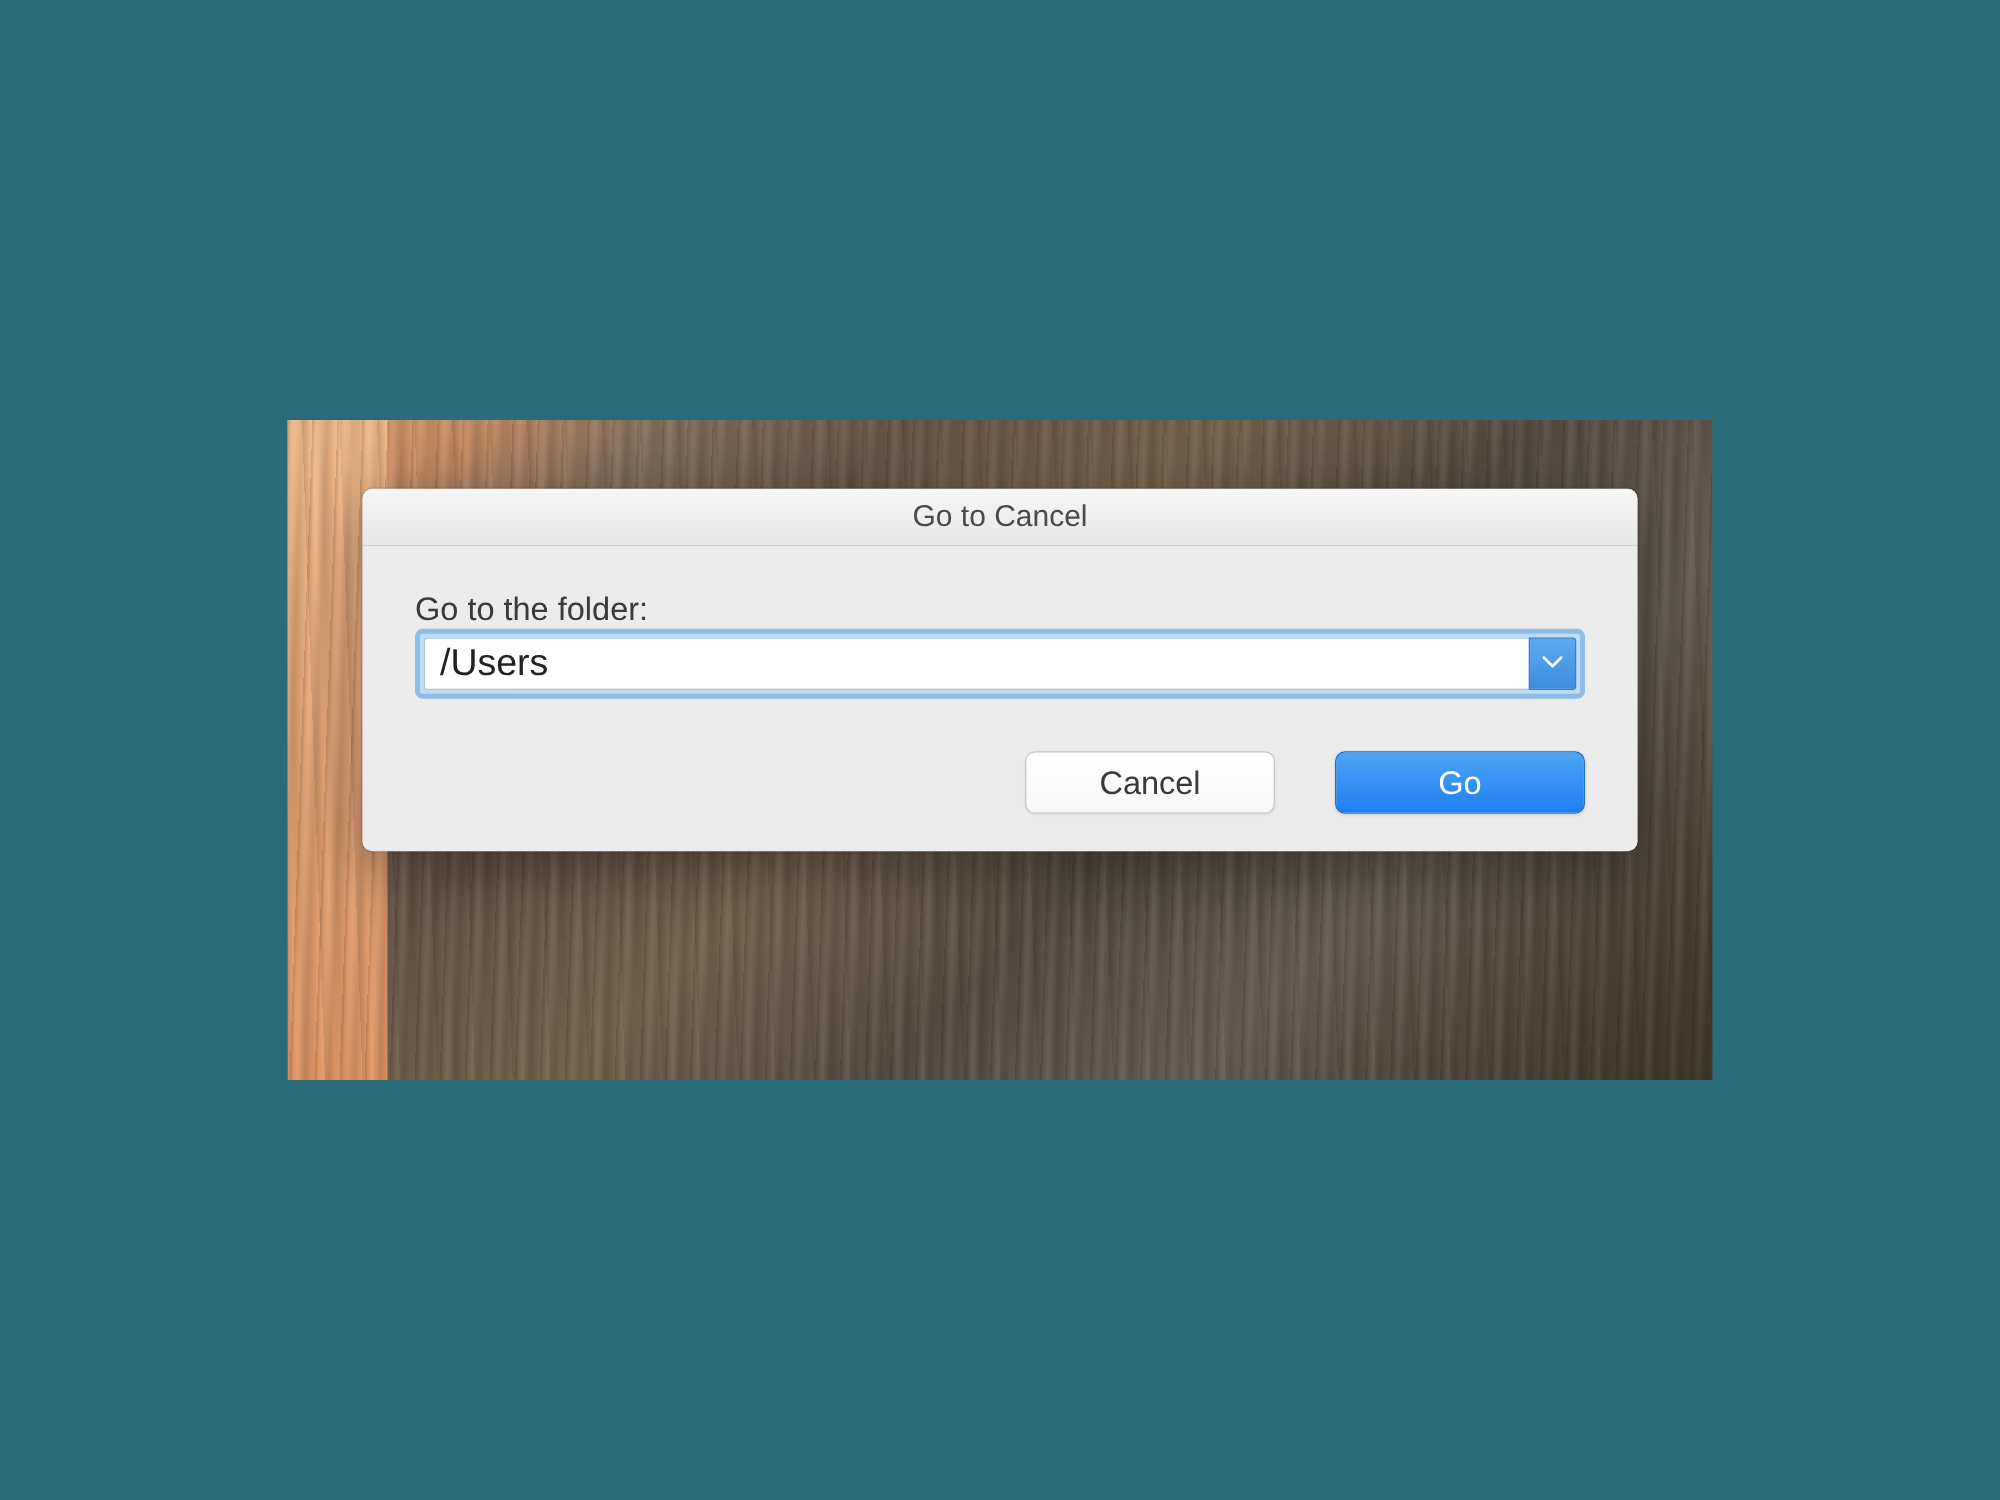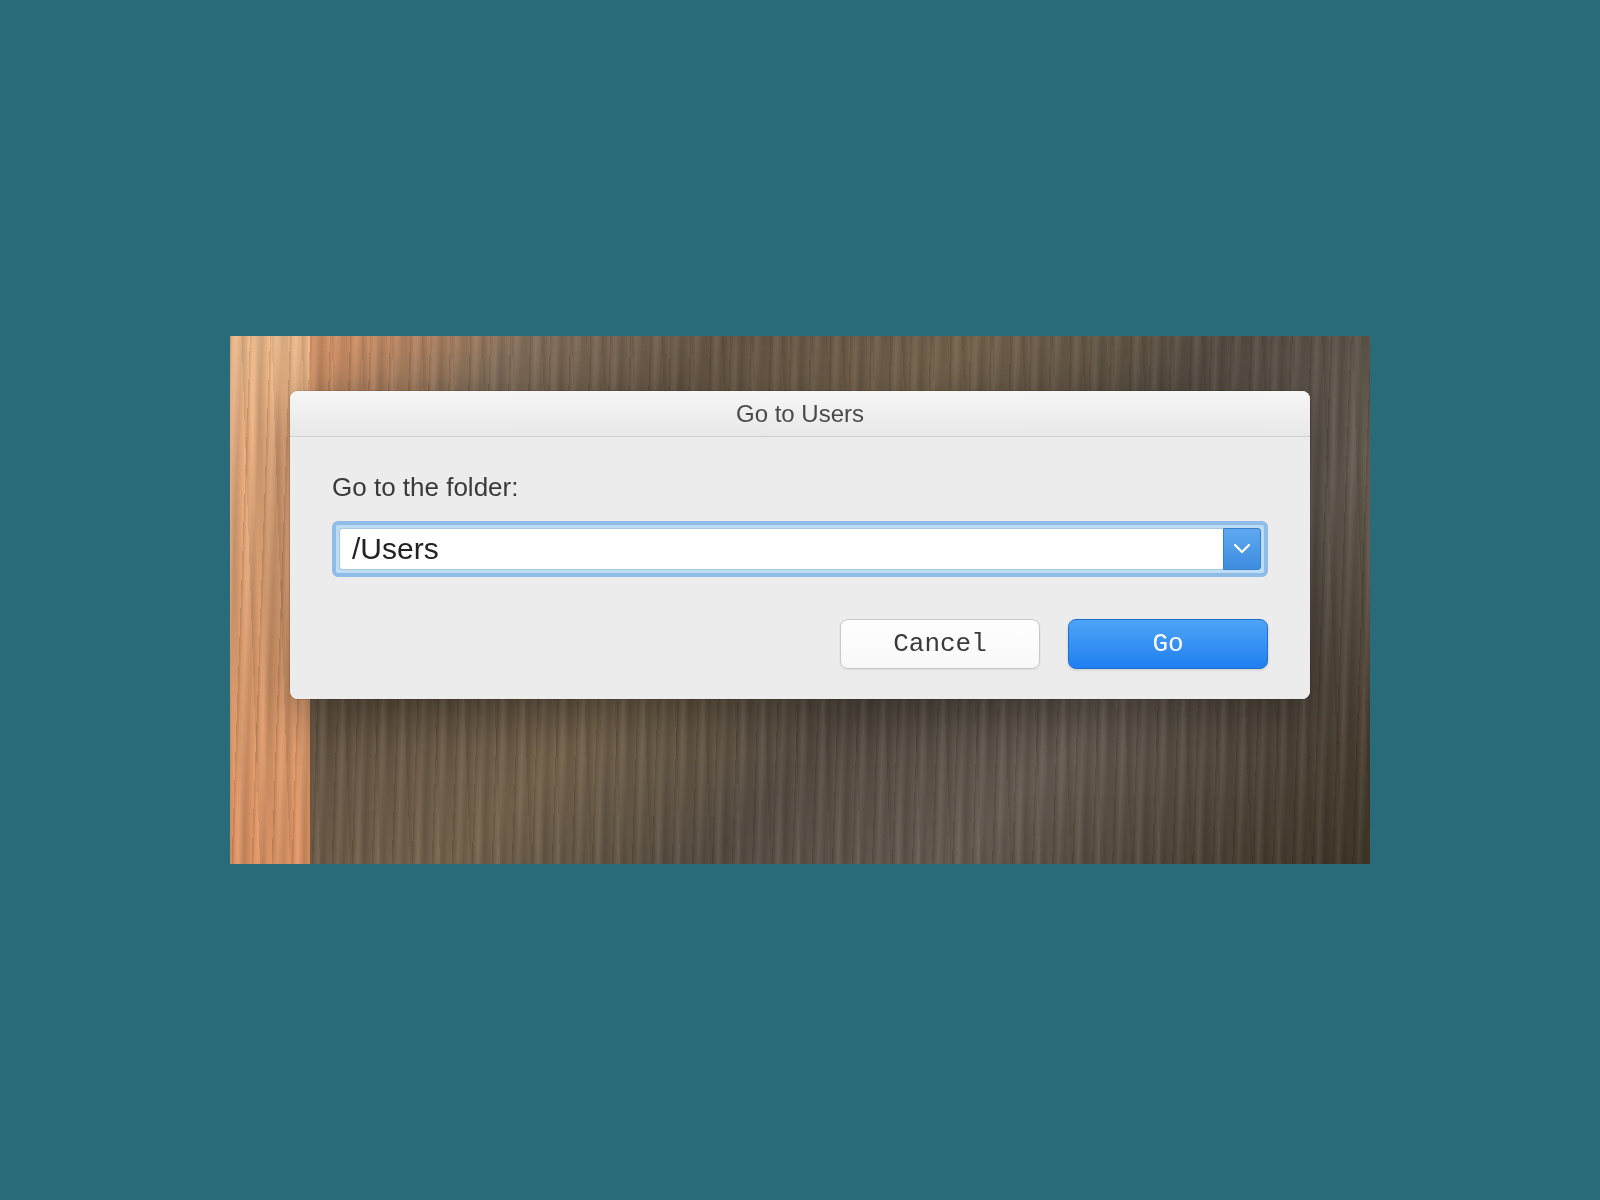--- a/index.html
+++ b/index.html
@@ -94,21 +94,20 @@
     }
     
     .dialog-body {
       padding: 35px 42px 30px 42px;
       background: #ececec;
     }
     
     .field-label {
       font-size: 26px;
       color: #3a3a3a;
-      margin-bottom: 18px;
       font-weight: 400;
     }
     
     .combo-wrapper {
       position: relative;
       width: 100%;
       height: 56px;
       border: 4px solid #90bde8;
       border-radius: 6px;
       background: #bfdcf5;
@@ -154,24 +153,25 @@
       margin-top: 42px;
     }
     
     .btn {
       min-width: 200px;
       height: 50px;
       border-radius: 8px;
       font-size: 26px;
       font-weight: 400;
       cursor: pointer;
-      font-family: Liberation Mono, monospace;
-      display: flex;
-      align-items: center;
-      justify-content: center;
+      font-family: Liberation Sans, sans-serif;
+      display: flex;
+      align-items: center;
+      justify-content: center;
+      margin-left: 20px;
     }
     
     .btn-secondary {
       background: linear-gradient(180deg, #ffffff 0%, #f8f8f8 100%);
       border: 1px solid #c8c8c8;
       color: #3a3a3a;
       box-shadow: 0 1px 2px rgba(0,0,0,0.08);
     }
     
     .btn-primary {
@@ -184,21 +184,21 @@
   </style>
 </head>
 <body>
 
 <div class="desktop-region">
   <div class="sky-left"></div>
   <div class="rock-texture"></div>
 
   <div class="dialog">
     <div class="dialog-titlebar">
-      <span class="dialog-title">Go to Users</span>
+      <span class="dialog-title">Go to Cancel</span>
     </div>
     <div class="dialog-body">
       <div class="field-label">Go to the folder:</div>
       <div class="combo-wrapper">
         <input type="text" class="combo-input" value="/Users" style="">
         <div class="combo-dropdown-btn">
           <span>
             <svg viewBox="0 0 16 10">
                 <path d="M1 1 L8 8 L15 1" stroke="#ffffff" stroke-width="2.2" fill="none" stroke-linecap="round" stroke-linejoin="round"></path>
               </svg>

